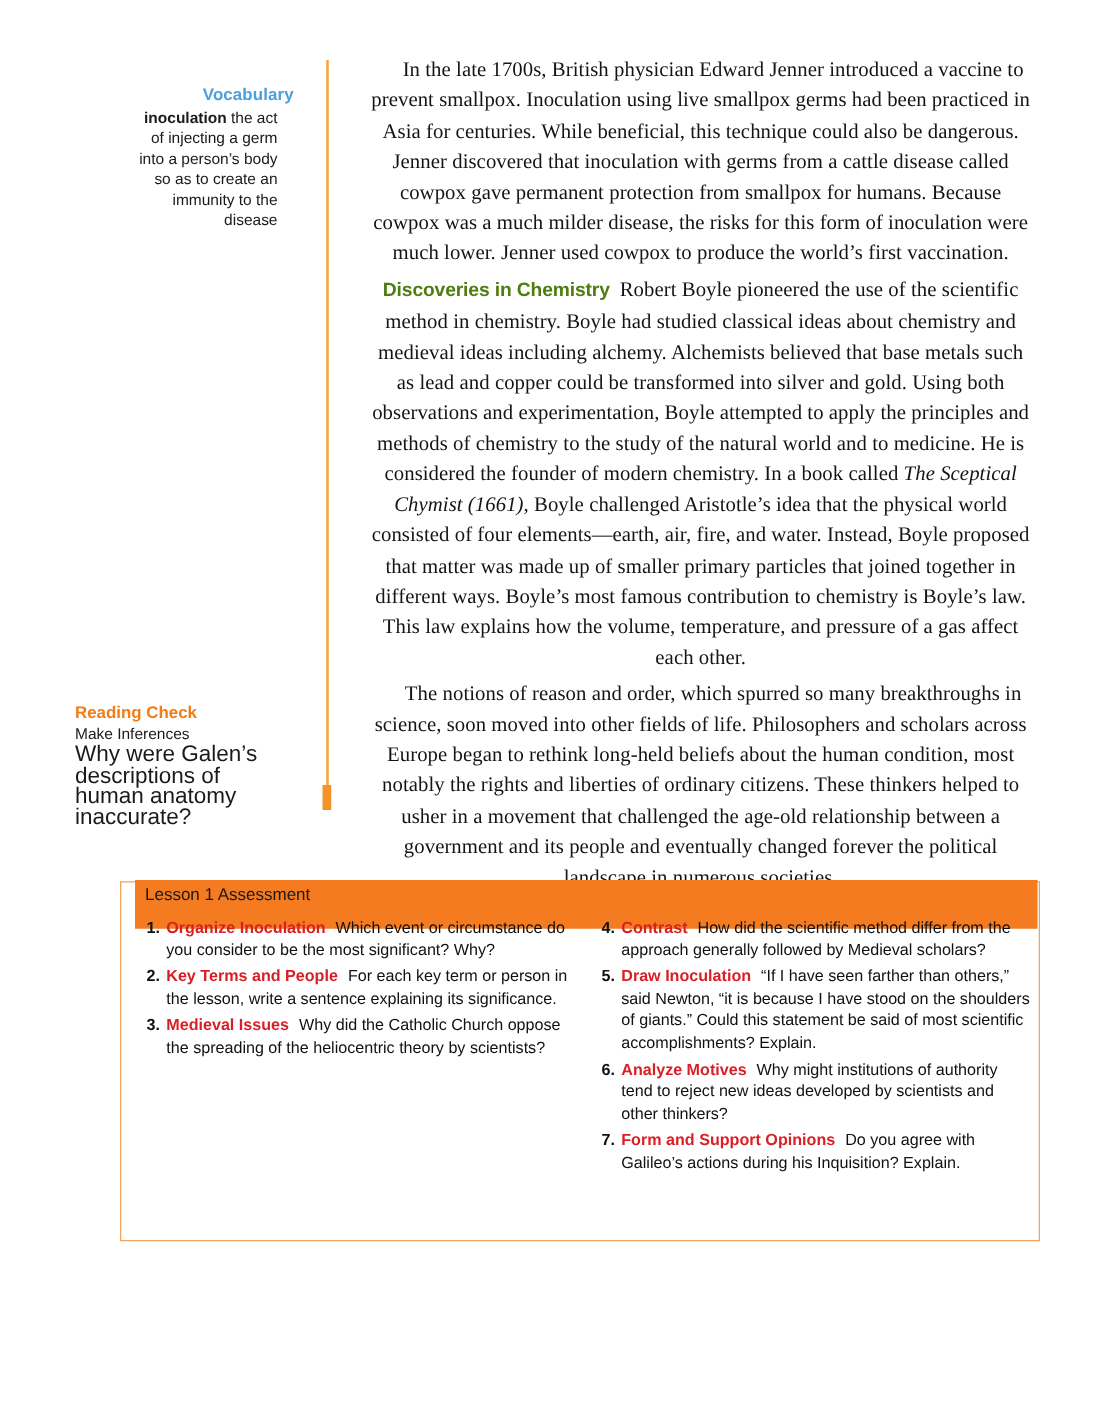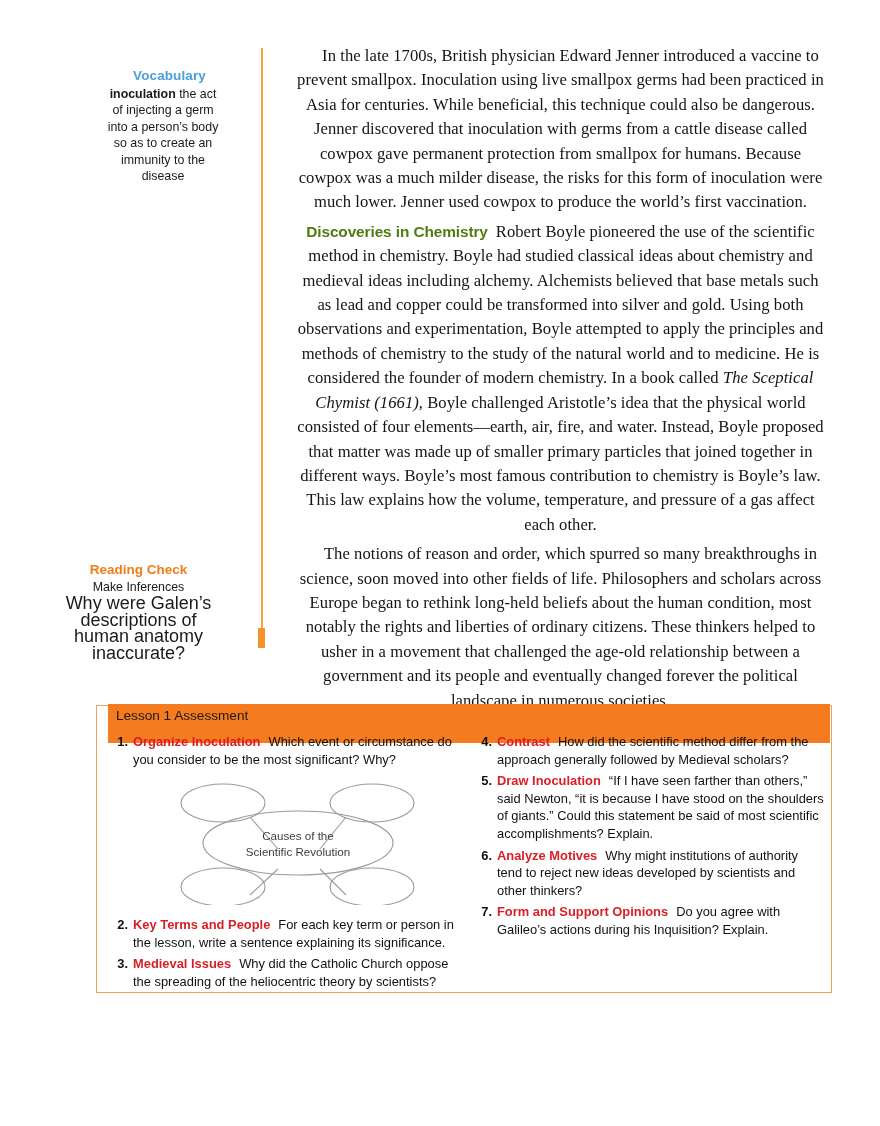--- a/index.html
+++ b/index.html
@@ -21,21 +21,21 @@
     inset: 0;
     background: #ffffff;
     overflow: hidden;
   }
 
   
   .margin-col {
     position: absolute;
     left: 60px;
     width: 175px;
-    text-align: center;
+    text-align: right;
   }
 
   .vocab-block { top: 68px; }
 
   .vocab-heading {
     color: #4a9fdd;
     font-family: "Liberation Sans", sans-serif;
     font-weight: bold;
     font-size: 13.5px;
     letter-spacing: 0.1px;
@@ -46,21 +46,21 @@
     font-family: "Liberation Sans", sans-serif;
     font-size: 12.4px;
     line-height: 16.4px;
     margin: 0 0 0 44px;
     width: 118px;
   }
   .vocab-term { font-weight: bold; }
 
   .reading-block {
     top: 562px;
-    text-align: center;
+    text-align: left;
   }
   .reading-heading {
     color: #f07d18;
     font-family: "Liberation Sans", sans-serif;
     font-weight: bold;
     font-size: 13.5px;
     margin: 0 0 2px 0;
     padding-right: 18px;
   }
   .reading-sub {
@@ -251,37 +251,20 @@
 
   <div class="assess-cols">
 
     <div class="assess-col col-left">
       <ol class="qlist">
 
         <li class="qitem">
           <span class="qnum">1.</span><span class="qlabel">Organize Inoculation</span><span class="qspace"></span><span class="qspace"></span><span>Which event or circumstance do you consider to be the most significant? Why?</span>
         </li>
 
-        <li class="diagram-wrap">
-          <svg class="diagram" width="355" height="128" viewBox="0 0 355 128">
-            <line class="lnk" x1="140" y1="40" x2="168" y2="72"></line>
-            <line class="lnk" x1="236" y1="40" x2="210" y2="72"></line>
-            <line class="lnk" x1="140" y1="118" x2="168" y2="92"></line>
-            <line class="lnk" x1="236" y1="118" x2="210" y2="92"></line>
-
-            <ellipse class="ov" cx="113" cy="26" rx="42" ry="19"></ellipse>
-            <ellipse class="ov" cx="262" cy="26" rx="42" ry="19"></ellipse>
-            <ellipse class="ov" cx="113" cy="110" rx="42" ry="19"></ellipse>
-            <ellipse class="ov" cx="262" cy="110" rx="42" ry="19"></ellipse>
-
-            <ellipse class="ov" cx="188" cy="66" rx="95" ry="32"></ellipse>
-            <text class="dlabel" x="188" y="63">Causes of the</text>
-            <text class="dlabel" x="188" y="79">Scientific Revolution</text>
-          </svg>
-        </li>
 
         <li class="qitem">
           <span class="qnum">2.</span><span class="qlabel">Key Terms and People</span><span class="qspace"></span><span class="qspace"></span><span>For each key term or person in the lesson, write a sentence explaining its significance.</span>
         </li>
 
         <li class="qitem">
           <span class="qnum">3.</span><span class="qlabel">Medieval Issues</span><span class="qspace"></span><span class="qspace"></span><span>Why did the Catholic Church oppose the spreading of the heliocentric theory by scientists?</span>
         </li>
 
       </ol>

